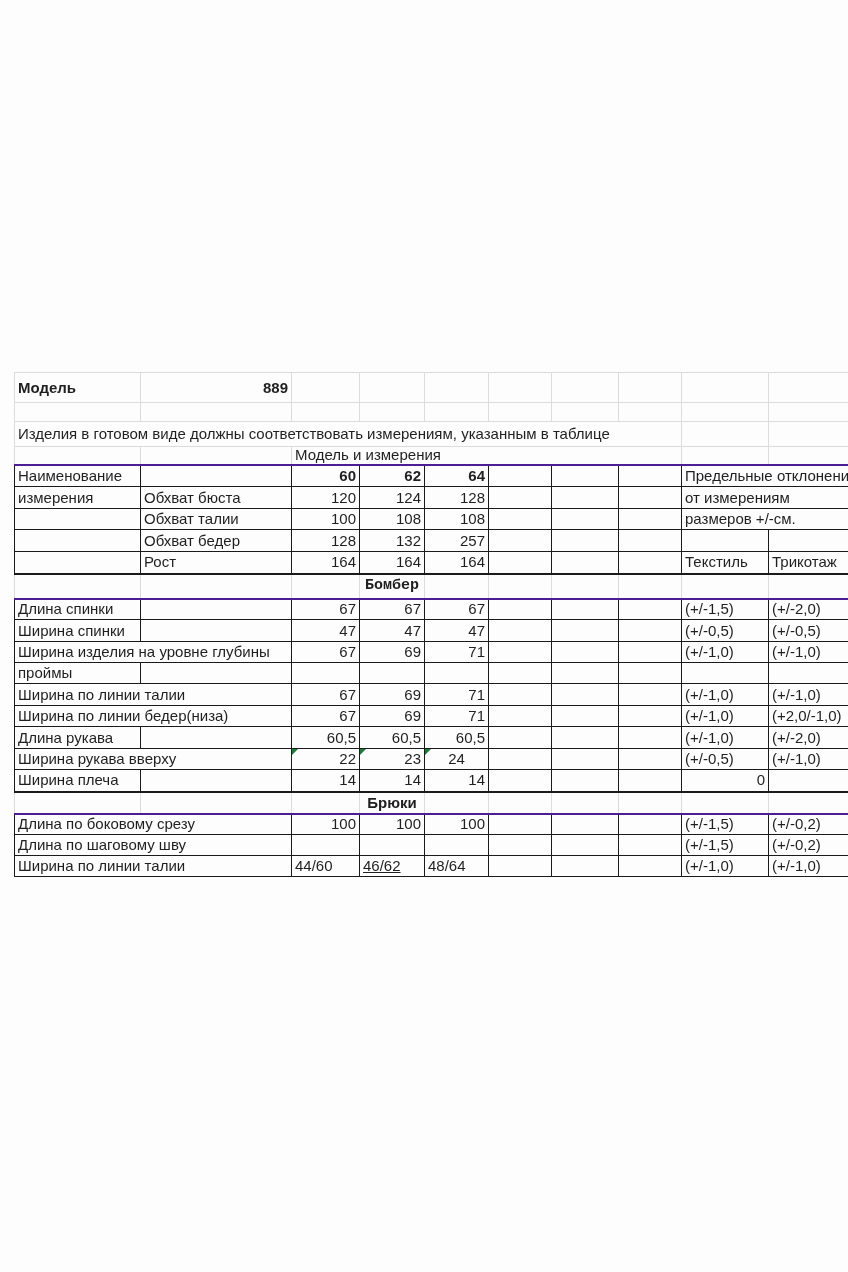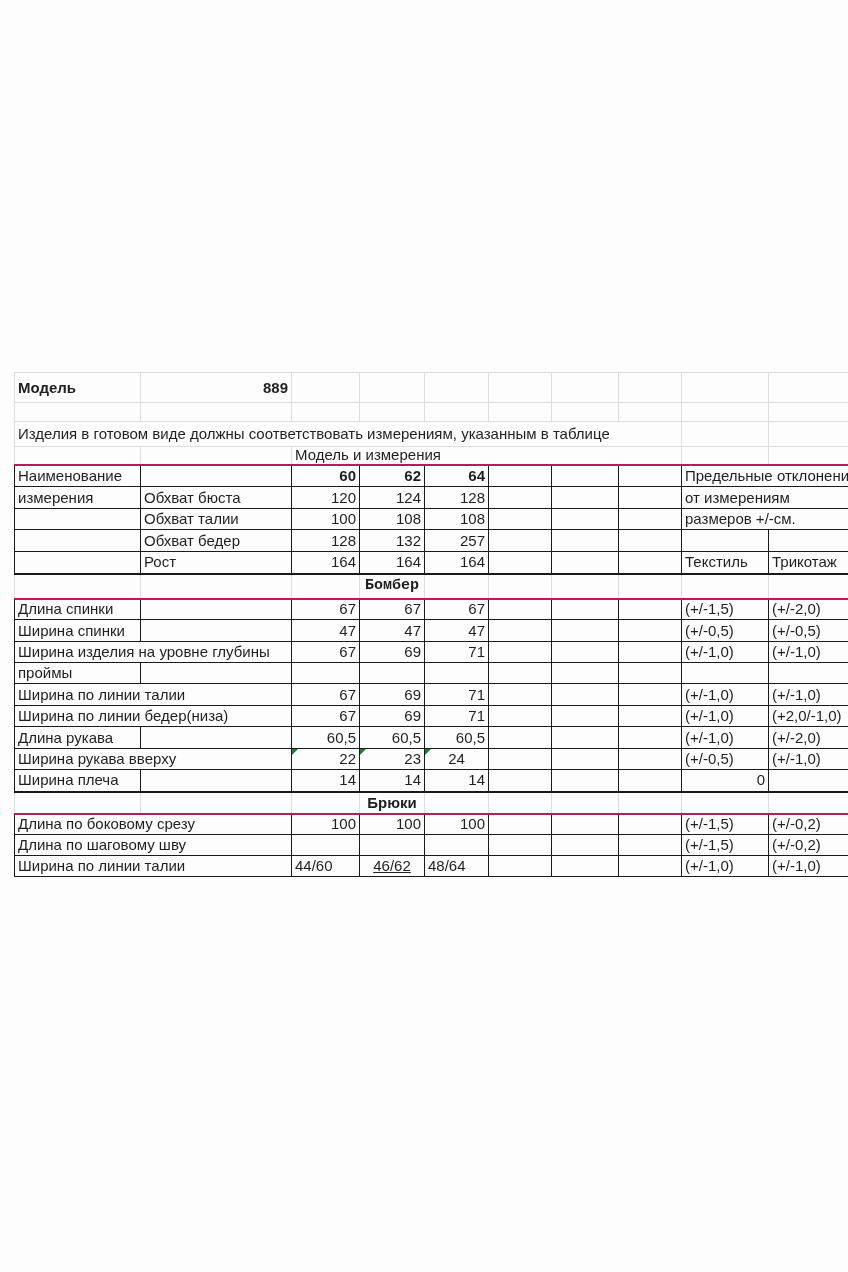--- a/index.html
+++ b/index.html
@@ -18,21 +18,21 @@
     width:846px;
   }
   #sheet td {
     font-size:15px; line-height:1.05;
     padding:0 3px;
     white-space:nowrap; overflow:hidden;
     vertical-align:middle;
   }
   td.lt { border:1px solid #dcdcdc; background:transparent; }
   td.bd { border:1px solid #1a1a1a; }
-  tr.ht > td { border-top:2px solid #be185d; }
+  tr.ht > td { border-top:2px solid #4c1d95; }
   tr.hb > td { border-bottom:2px solid #1a1a1a; }
   .h30{height:30px} .h19{height:19px} .h25{height:25px} .h18{height:18px}
   .bold { font-weight:bold; }
   .model-label { font-weight:bold; font-size:17px; overflow:visible; }
   .model-number { font-weight:bold; text-align:right; }
   .note-cell { overflow:visible; }
   .sizes-title-cell { overflow:visible; }
   .title-cell {
     font-weight:bold; font-size:16px; text-align:center; overflow:visible;
   }
@@ -303,21 +303,21 @@
           <td class="bd" style="text-align: right;"></td>
           <td class="bd"></td>
           <td class="bd"></td>
           <td class="bd"></td>
           <td class="bd" style="text-align: left;">(+/-1,5)</td>
           <td class="bd" style="text-align: left;">(+/-0,2)</td>
         </tr>
         <tr style="height: 21px;">
           <td class="bd label-cell" colspan="2">Ширина по линии талии</td>
           <td class="bd" style="text-align: left;">44/60</td>
-          <td class="bd" style="text-align: center; text-decoration: underline;">46/62</td>
+          <td class="bd" style="text-align: left; text-decoration: underline;">46/62</td>
           <td class="bd" style="text-align: left;">48/64</td>
           <td class="bd"></td>
           <td class="bd"></td>
           <td class="bd"></td>
           <td class="bd" style="text-align: left;">(+/-1,0)</td>
           <td class="bd" style="text-align: left;">(+/-1,0)</td>
         </tr>
       </tbody>
   </table>
 </div>

